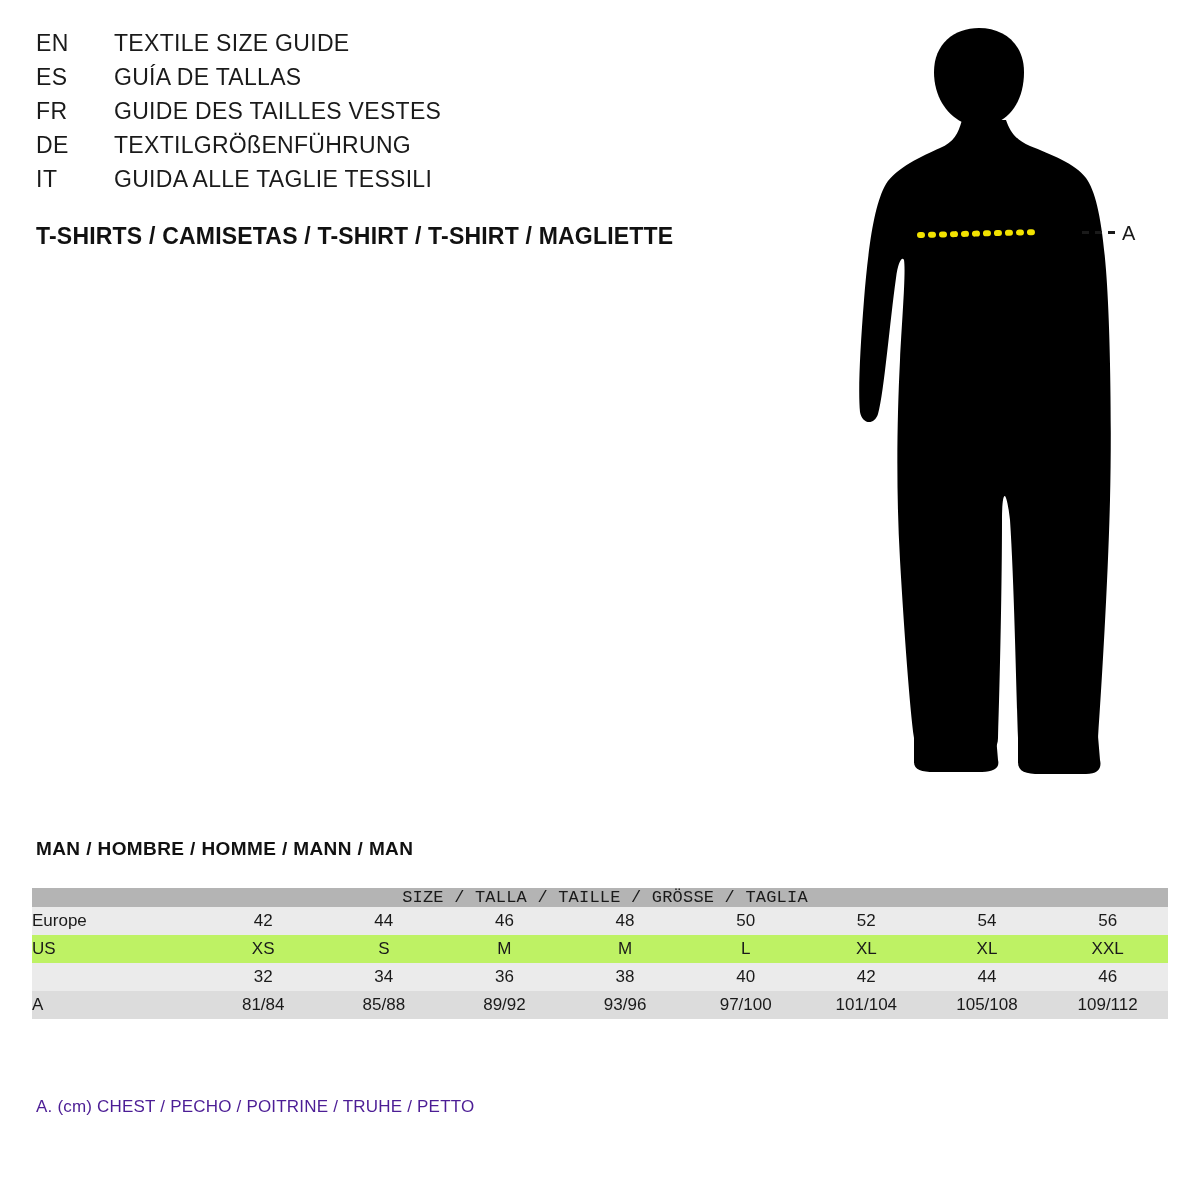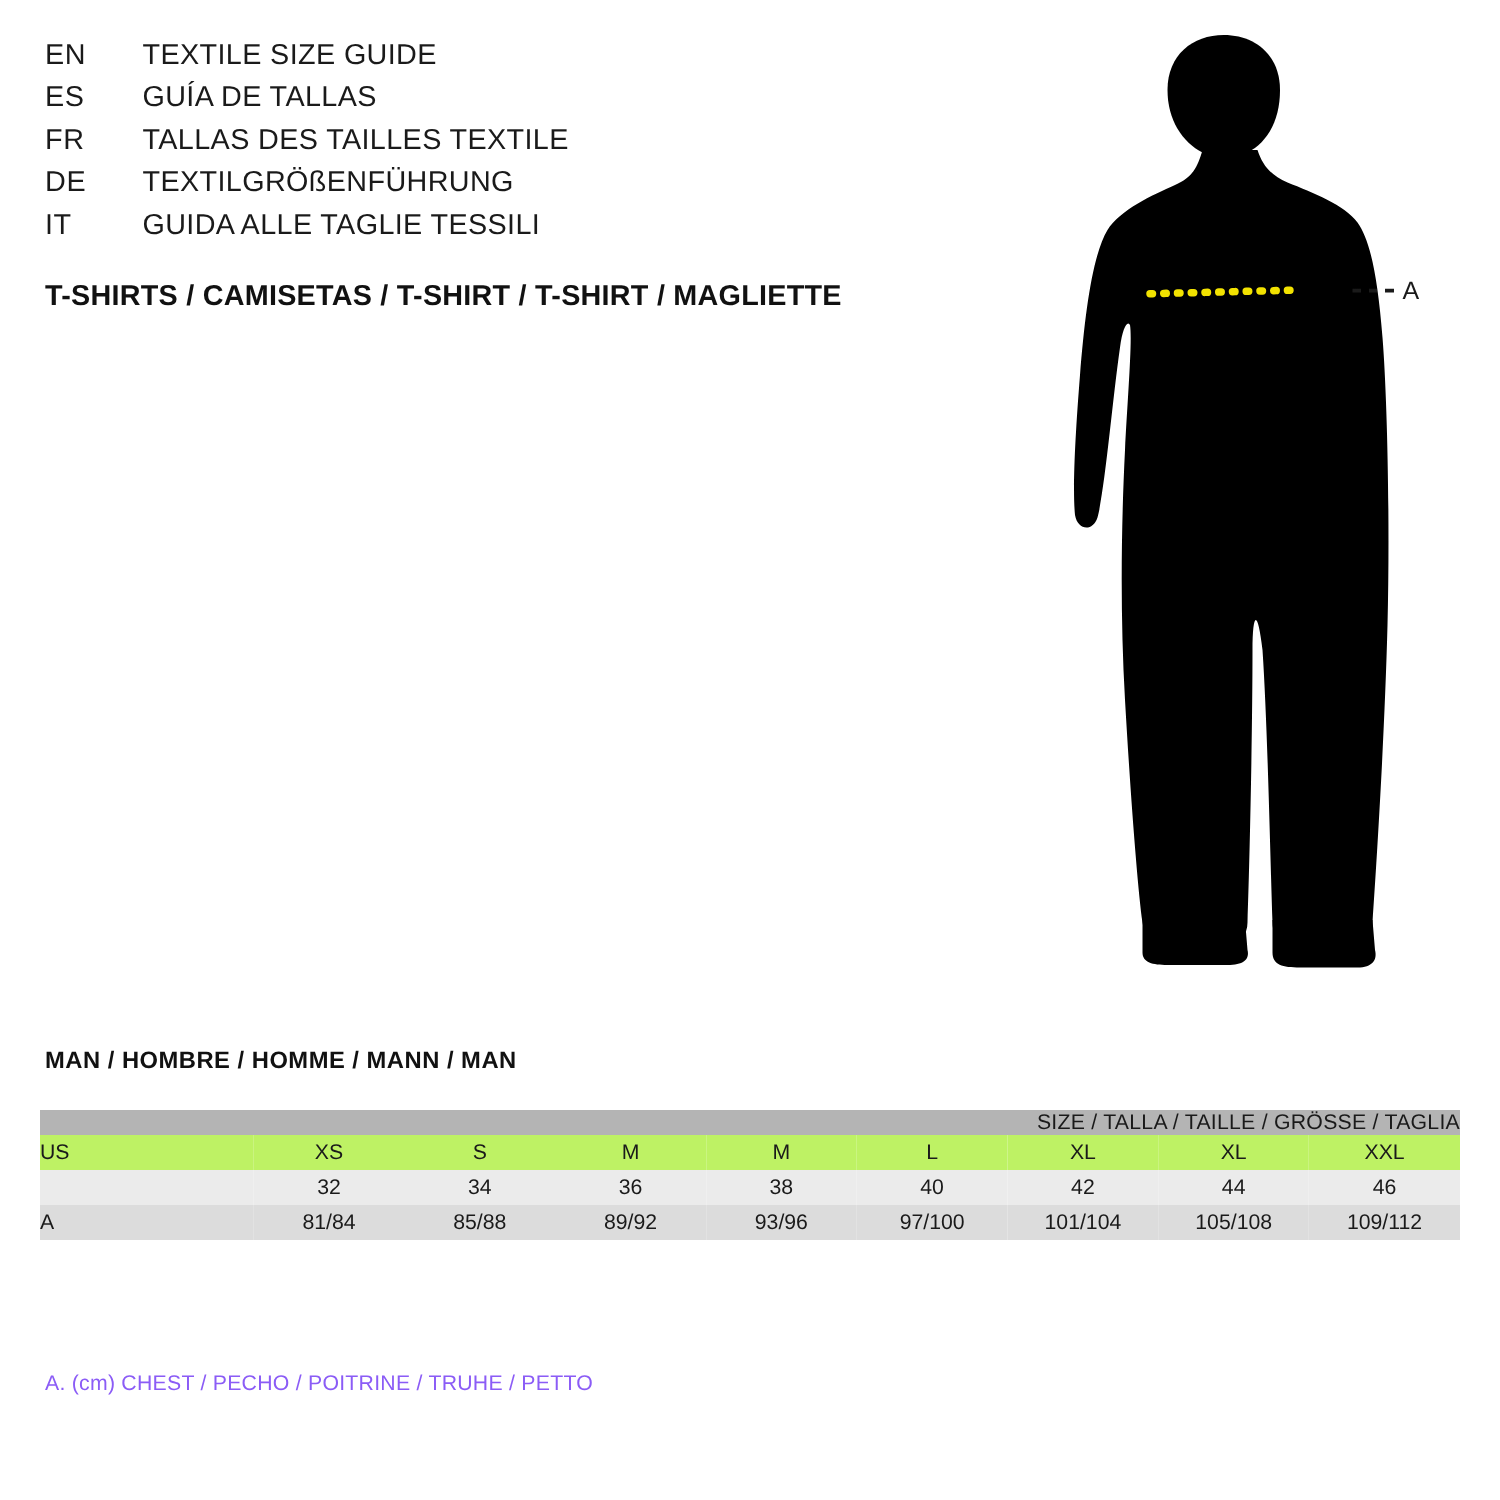--- a/index.html
+++ b/index.html
@@ -110,26 +110,27 @@
   table.size-table td {
     padding: 0;
     height: 28px;
     font-weight: normal;
     color: #1a1a1a;
   }
   tr.head-row {
     background: #b4b4b4;
   }
   tr.head-row th {
-    text-align: right;
+    text-align: center;
     font-weight: normal;
     font-size: 17px;
     padding-left: 10px;
     letter-spacing: 0.2px;
     height: 16px;
+    font-family: Liberation Mono, monospace;
   }
   tr.band-light { background: #ebebeb; }
   tr.band-mid   { background: #bef264; }
   tr.band-lighter { background: #ebebeb; margin-top: 36px; }
   tr.band-mid2  { background: #dcdcdc; }
 
   td.label-cell {
     padding-left: 10px;
     text-align: left;
     width: 170px;
@@ -138,40 +139,40 @@
     text-align: center;
     width: 120px;
   }
 
   .footnote {
     position: absolute;
     left: 36px;
     top: 1097px;
     font-size: 17px;
     letter-spacing: 0.2px;
-    color: #8b5cf6;
+    color: #4c1d95;
   }
 </style>
 </head>
 <body>
 
 <div class="page">
 
   <div class="lang-block">
     <div class="lang-row">
       <span class="lang-code">EN</span>
       <span class="lang-text">TEXTILE SIZE GUIDE</span>
     </div>
     <div class="lang-row">
       <span class="lang-code">ES</span>
       <span class="lang-text">GUÍA DE TALLAS</span>
     </div>
     <div class="lang-row">
       <span class="lang-code">FR</span>
-      <span class="lang-text">TALLAS DES TAILLES TEXTILE</span>
+      <span class="lang-text">GUIDE DES TAILLES VESTES</span>
     </div>
     <div class="lang-row">
       <span class="lang-code">DE</span>
       <span class="lang-text">TEXTILGRÖßENFÜHRUNG</span>
     </div>
     <div class="lang-row">
       <span class="lang-code">IT</span>
       <span class="lang-text">GUIDA ALLE TAGLIE TESSILI</span>
     </div>
   </div>
@@ -230,20 +231,31 @@
 
   <div class="section-title">MAN / HOMBRE / HOMME / MANN / MAN</div>
 
   <table class="size-table">
     <thead>
       <tr class="head-row">
         <th colspan="9">SIZE / TALLA / TAILLE / GRÖSSE / TAGLIA</th>
       </tr>
     </thead>
     <tbody>
+      <tr class="band-light">
+        <td class="label-cell">Europe</td>
+        <td class="val">42</td>
+        <td class="val">44</td>
+        <td class="val">46</td>
+        <td class="val">48</td>
+        <td class="val">50</td>
+        <td class="val">52</td>
+        <td class="val">54</td>
+        <td class="val">56</td>
+      </tr>
       <tr class="band-mid">
         <td class="label-cell">US</td>
         <td class="val">XS</td>
         <td class="val">S</td>
         <td class="val">M</td>
         <td class="val">M</td>
         <td class="val">L</td>
         <td class="val">XL</td>
         <td class="val">XL</td>
         <td class="val">XXL</td>

